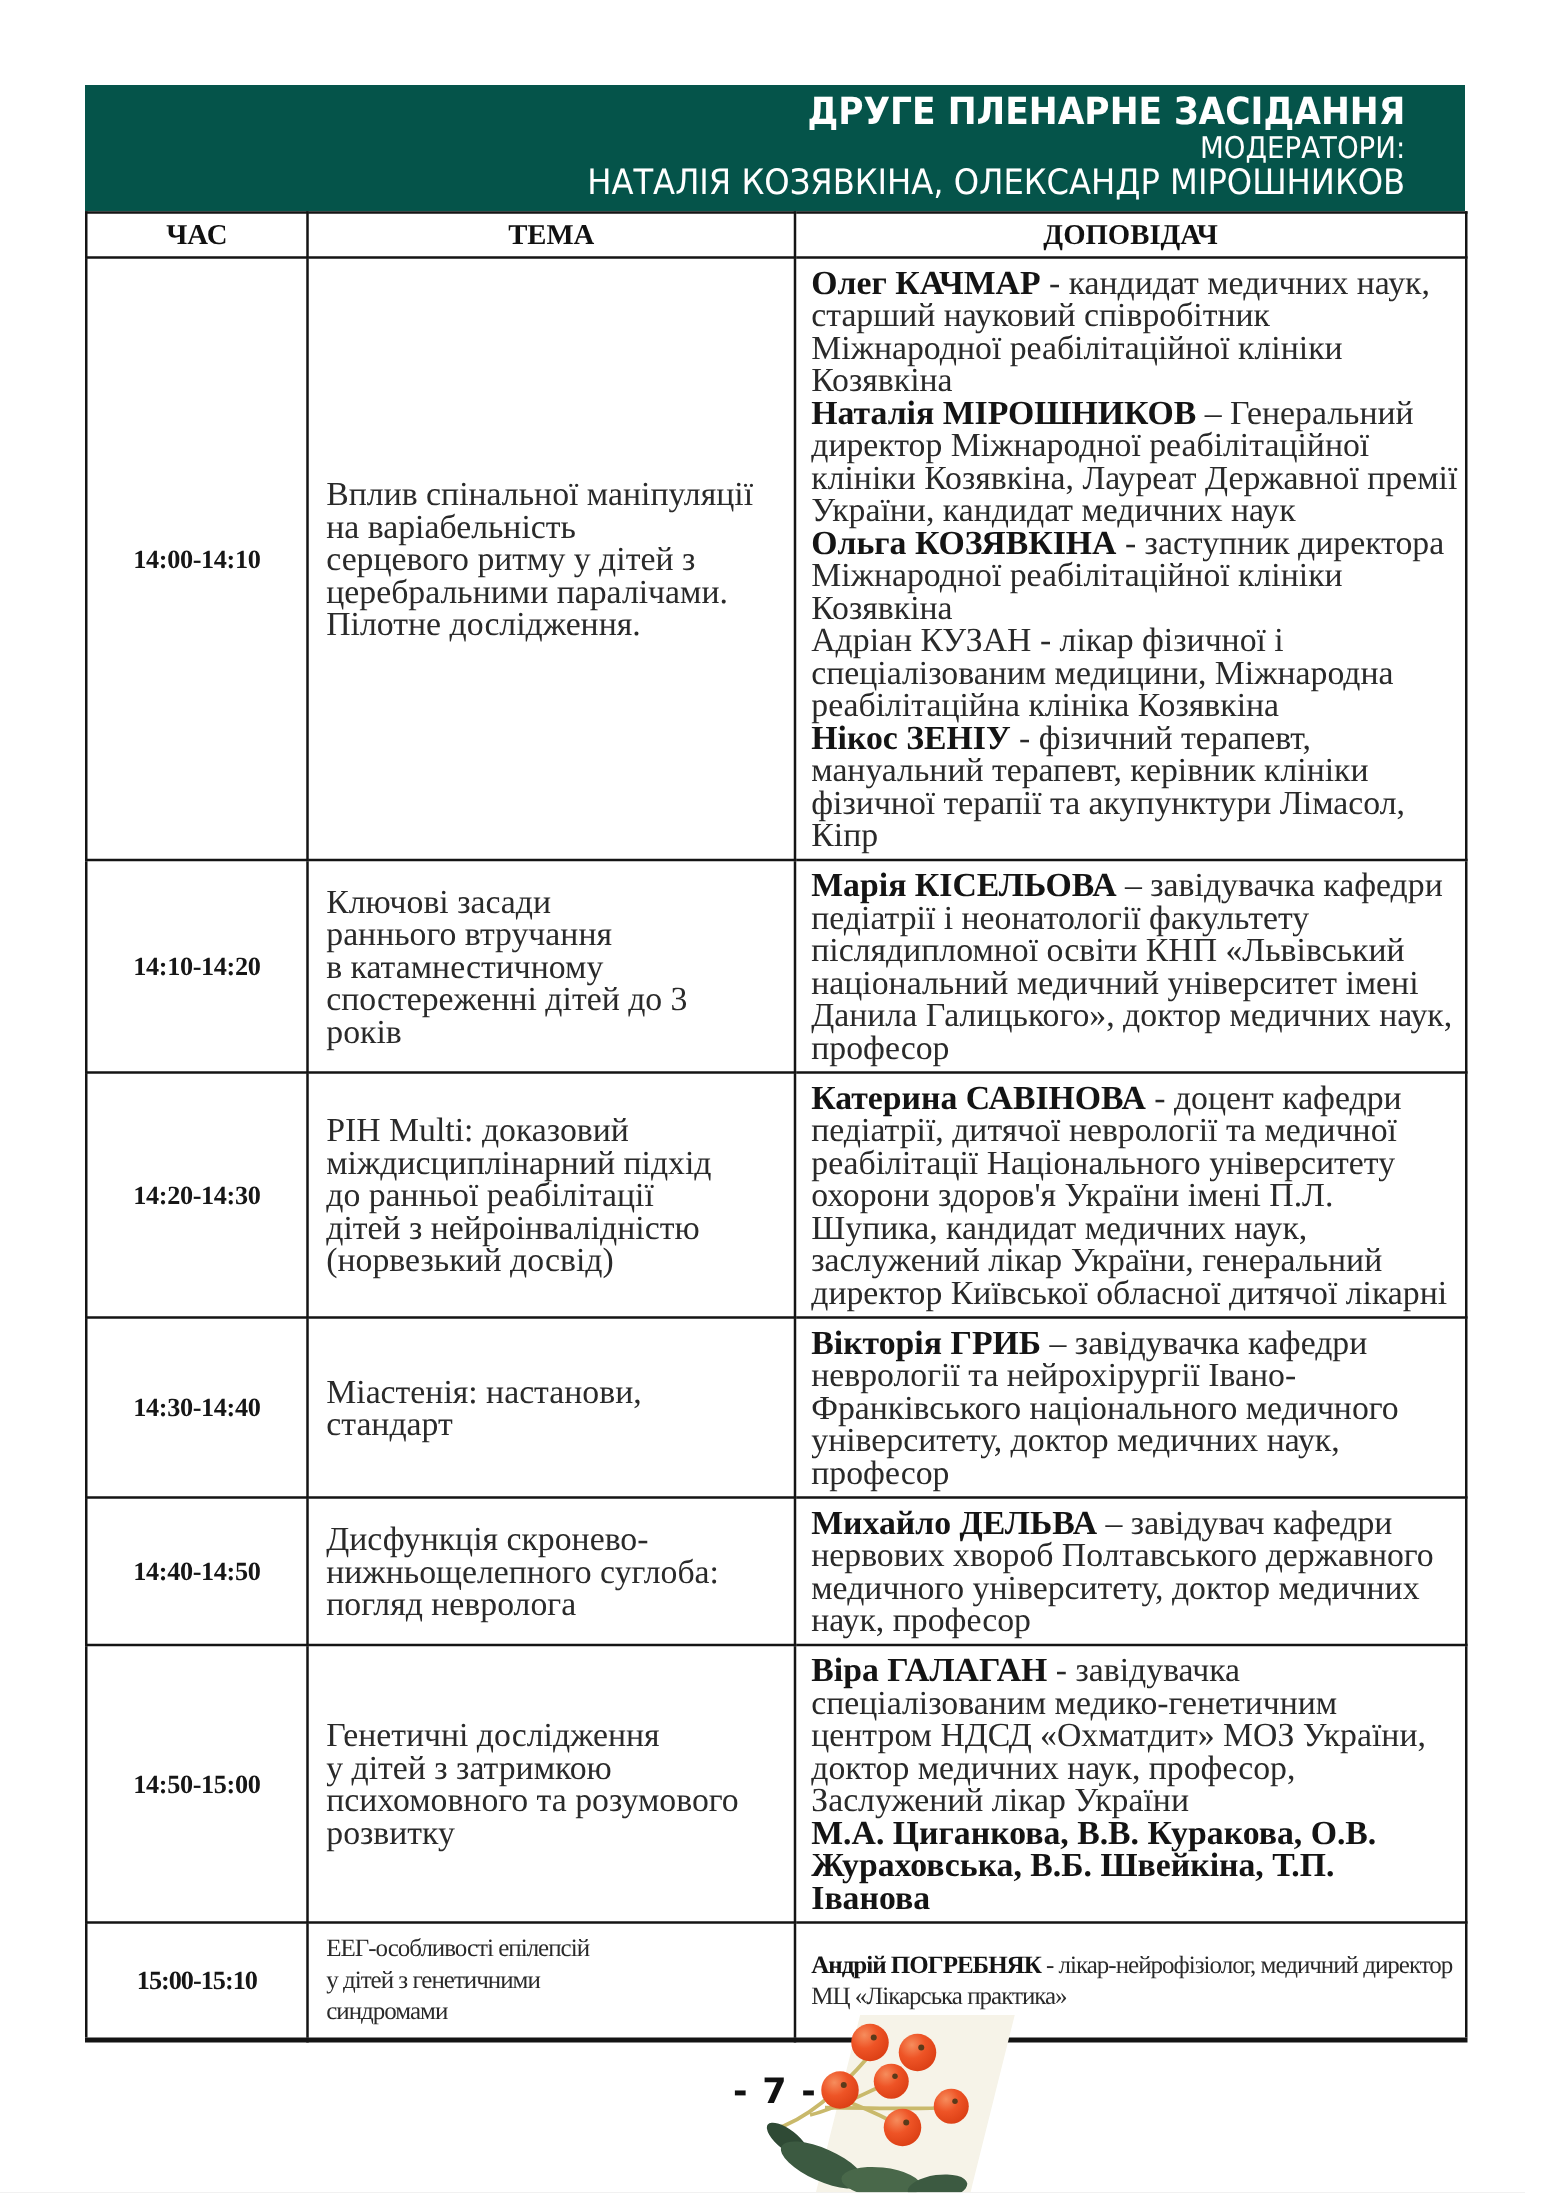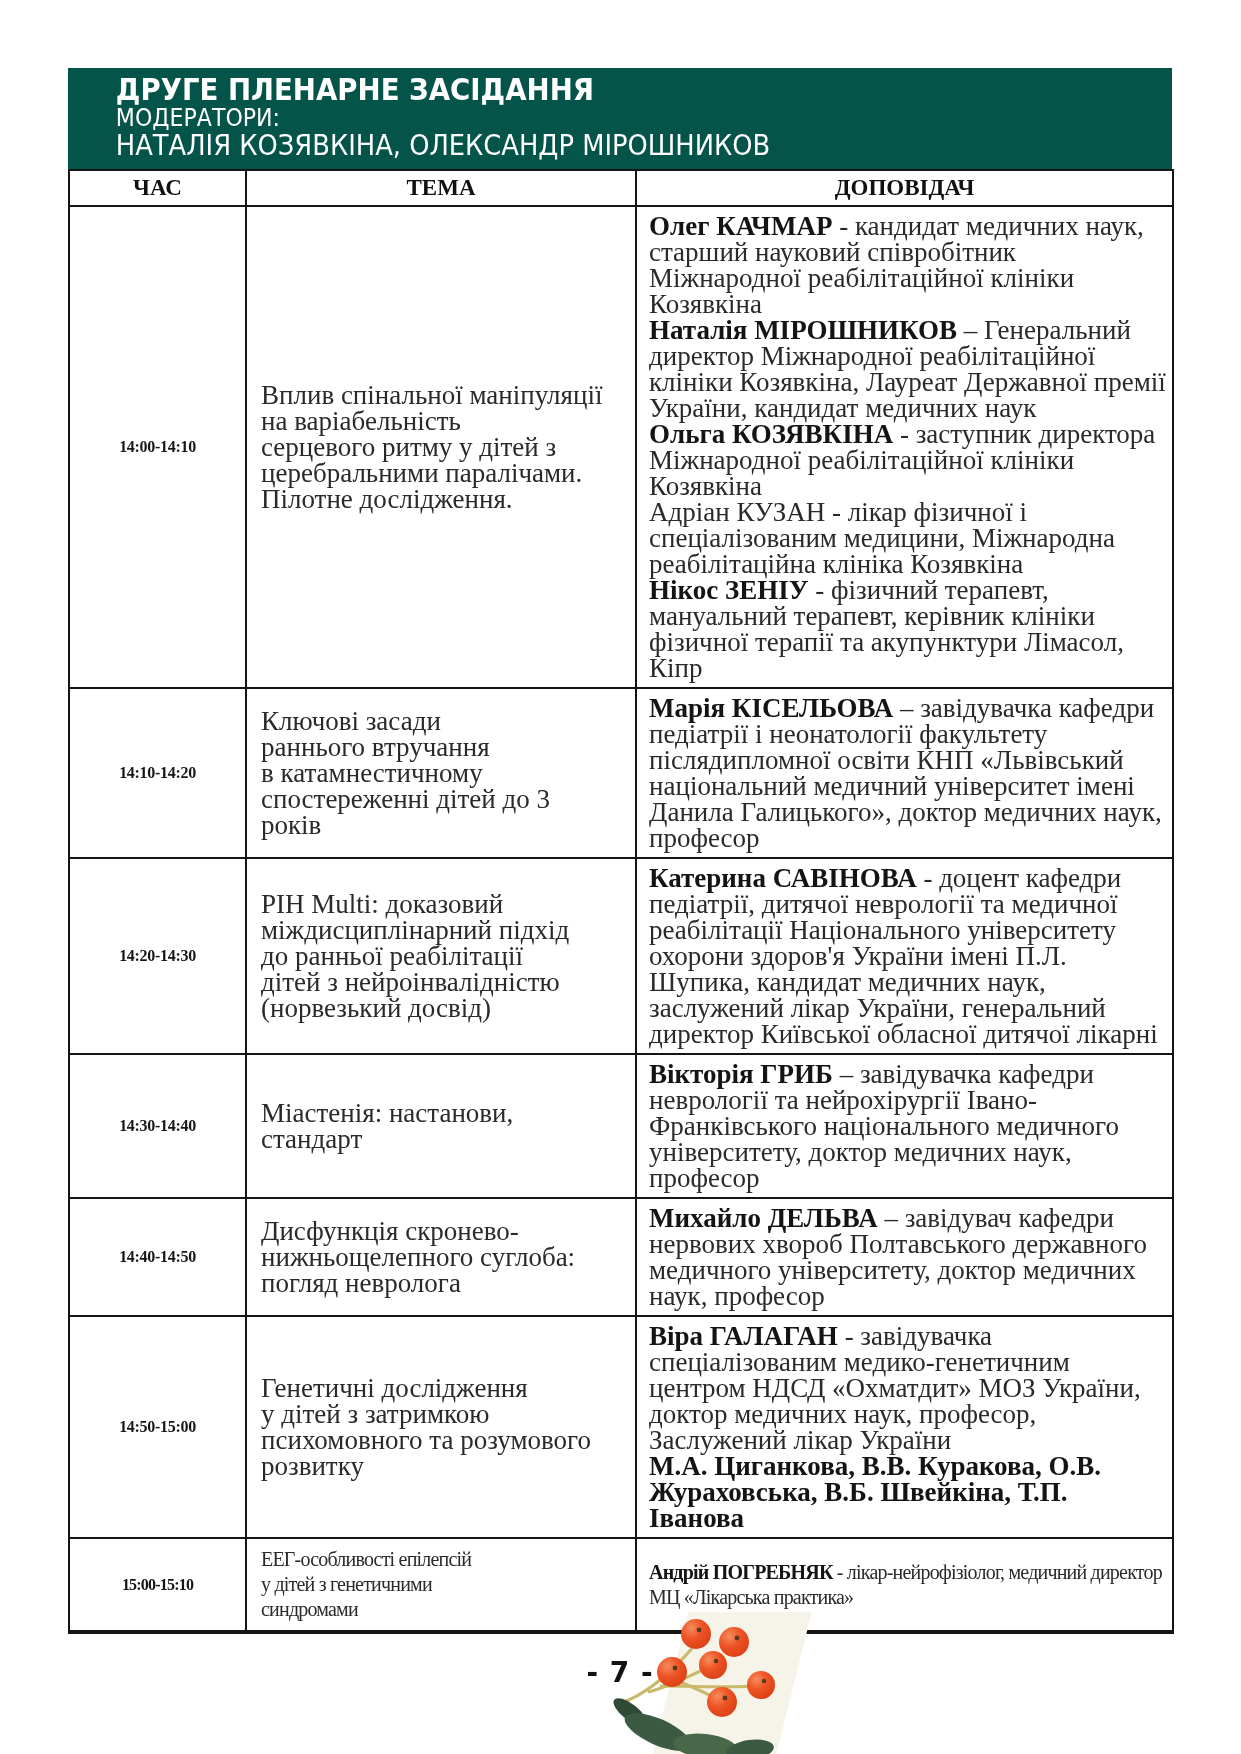--- a/index.html
+++ b/index.html
@@ -6,48 +6,48 @@
   .page{
     position:relative; width:1241px; height:1754px; background:#ffffff;
     margin:0 auto; overflow:hidden;
     font-family:"DejaVu Sans","Liberation Sans",sans-serif;
     color:#2a2a2a;
   }
   .content{position:absolute; left:68px; top:68px; width:1104px;}
 
   
   .session-header{
-    background:#05544a; color:#ffffff; text-align:left;
+    background:#05544a; color:#ffffff; text-align:right;
     padding:6px 4px 8px 4px;
   }
   .session-title{font-size:30px; font-weight:bold; line-height:31px; transform:scaleX(0.92);}
   .session-sub{font-size:24px; line-height:26px; transform:scaleX(0.92);}
   .session-moderators{font-size:28px; line-height:30px; transform:scaleX(0.92);}
 
   
   table.program{
     border-collapse:collapse; width:1104px; table-layout:fixed;
     border:2px solid #141414; border-bottom:4px solid #141414;font-family:Liberation Serif, serif;
   }
   col.c-time{width:177px;} col.c-topic{width:390px;} col.c-speaker{width:537px;}
   .program th{
     border:2px solid #141414; font-size:23px; font-weight:bold; color:#111;
     padding:4px 2px; text-align:center;
   }
   .program td{
     border:2px solid #141414; font-size:27px; line-height:26px;
     vertical-align:middle; color:#2a2a2a;
   }
-  td.time-cell{text-align:center; font-weight:bold; font-size:16px; color:#161616; letter-spacing:-0.3px;}
+  td.time-cell{text-align:center; font-weight:bold; font-size:21px; color:#161616; letter-spacing:-0.3px;}
   td.topic-cell{padding:8px 8px 8px 14px; white-space:pre-line;}
   td.speaker-cell{padding:6px 6px 6px 12px;}
   .speaker-entry{margin:0;}
   .speaker-name{font-weight:bold; color:#141414;}
   tr.condensed td{font-size:20px; line-height:25px; letter-spacing:-0.8px;}
-  tr.condensed td.time-cell{font-size:16px;}
+  tr.condensed td.time-cell{font-size:21px;}
 
   
   .footer{position:relative; text-align:center;}
   .page-number{
     display:inline-block; margin-top:22px; font-size:28px; font-weight:bold;
     color:#111; letter-spacing:1px;
   }
   .berries{position:absolute; left:600px; top:1612px; pointer-events:none;}
 </style>
 </head>

